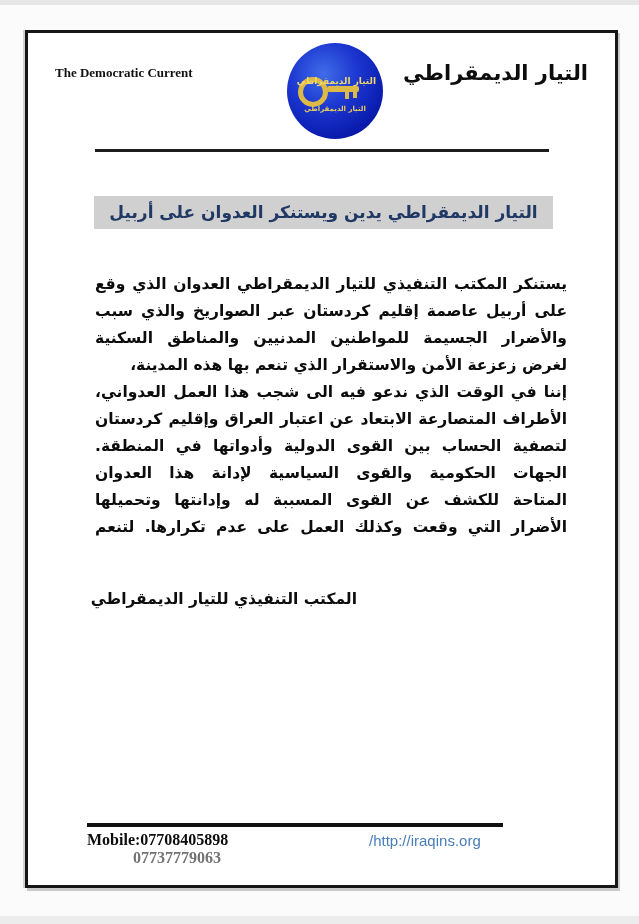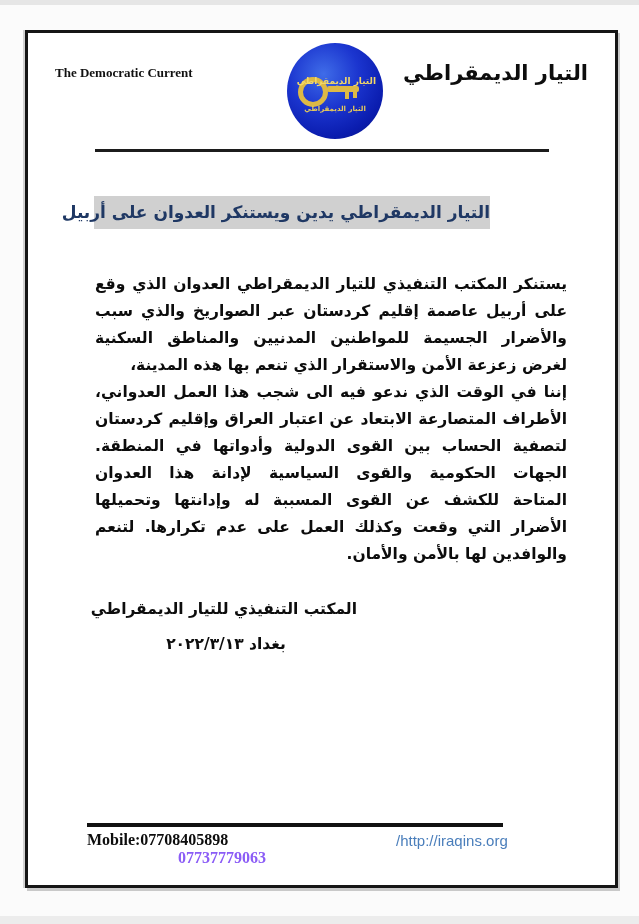--- a/index.html
+++ b/index.html
@@ -75,21 +75,21 @@
     color: #e8cb5a; font-weight: bold; font-size: 7px;
     white-space: nowrap;
   }
   
   .rule-top {
     position: absolute; left: 67px; top: 116px;
     width: 454px; height: 3px; background: #1c1c1c;
   }
   .headline {
     position: absolute; left: 66px; top: 163px;
-    width: 396px; height: 33px; line-height: 33px;
+    width: 459px; height: 33px; line-height: 33px;
     background: #d0d0d0;
     color: #1f3864;
     direction: rtl; text-align: center;
     font-weight: bold; font-size: 17px;
     white-space: nowrap;
   }
   
   .para {
     position: absolute; left: 67px; width: 472px;
     direction: rtl;
@@ -104,42 +104,41 @@
   }
   .para .line.last {
     text-align-last: right;
   }
   
   .signature {
     position: absolute; left: 67px; top: 554px; width: 262px;
     direction: rtl; text-align: center;
     font-weight: bold; font-size: 15.5px; color: #0d0d0d;
   }
-  .sig-office { height: 24px; line-height: 24px; white-space: nowrap; margin-top: 10px; }
+  .sig-office { height: 24px; line-height: 24px; white-space: nowrap; }
   .sig-date { margin-top: 11px; height: 24px; line-height: 24px; white-space: nowrap; }
   
   .footer-rule {
     position: absolute; left: 59px; top: 790px;
     width: 416px; height: 4px; background: #111;
   }
   .mobile-line-1 {
     position: absolute; left: 59px; top: 798px;
     font-family: "Liberation Serif", serif;
     font-weight: bold; font-size: 16px; color: #0d0d0d;
     white-space: nowrap;
   }
   .mobile-line-2 {
     position: absolute; left: 105px; top: 816px;
     font-family: "Liberation Serif", serif;
-    font-weight: bold; font-size: 16px; color: #8b5cf6;
+    font-weight: bold; font-size: 16px; color: #737373;
     white-space: nowrap;
-    margin-left: 45px;
   }
   .website {
-    position: absolute; left: 368px; top: 799px;
+    position: absolute; left: 341px; top: 799px;
     direction: ltr;
     font-family: "Liberation Sans", sans-serif;
     font-size: 15px; color: #4a7ebb;
     white-space: nowrap;
     text-decoration: none;
     cursor: pointer;
   }
 </style>
 </head>
 <body>
@@ -174,26 +173,24 @@
       <div class="line last">لغرض زعزعة الأمن والاستقرار الذي تنعم بها هذه المدينة،</div>
     </div>
 
     <div class="para para-2">
       <div class="line">إننا في الوقت الذي ندعو فيه الى شجب هذا العمل العدواني، ندعو كل</div>
       <div class="line">الأطراف المتصارعة الابتعاد عن اعتبار العراق وإقليم كردستان ساحة</div>
       <div class="line">لتصفية الحساب بين القوى الدولية وأدواتها في المنطقة.  ولهذا نطالب</div>
       <div class="line">الجهات الحكومية والقوى السياسية لإدانة هذا العدوان واستخدام الطرق</div>
       <div class="line">المتاحة للكشف عن القوى المسببة له وإدانتها وتحميلها مسؤولية</div>
       <div class="line">الأضرار التي وقعت وكذلك العمل على عدم تكرارها. لتنعم اربيل وسكانها</div>
-      <div class="line last">والوافدين لها بالأمن والأمان.</div>
     </div>
 
     <div class="signature">
       <div class="sig-office">المكتب التنفيذي للتيار الديمقراطي</div>
-      <div class="sig-date">بغداد ٢٠٢٢/٣/١٣</div>
     </div>
 
     <div class="footer-rule"></div>
     <div class="mobile-line-1">Mobile:07708405898</div>
     <div class="mobile-line-2">07737779063</div>
     <a class="website">/http://iraqins.org</a>
 
   </div>
 </div>
 

